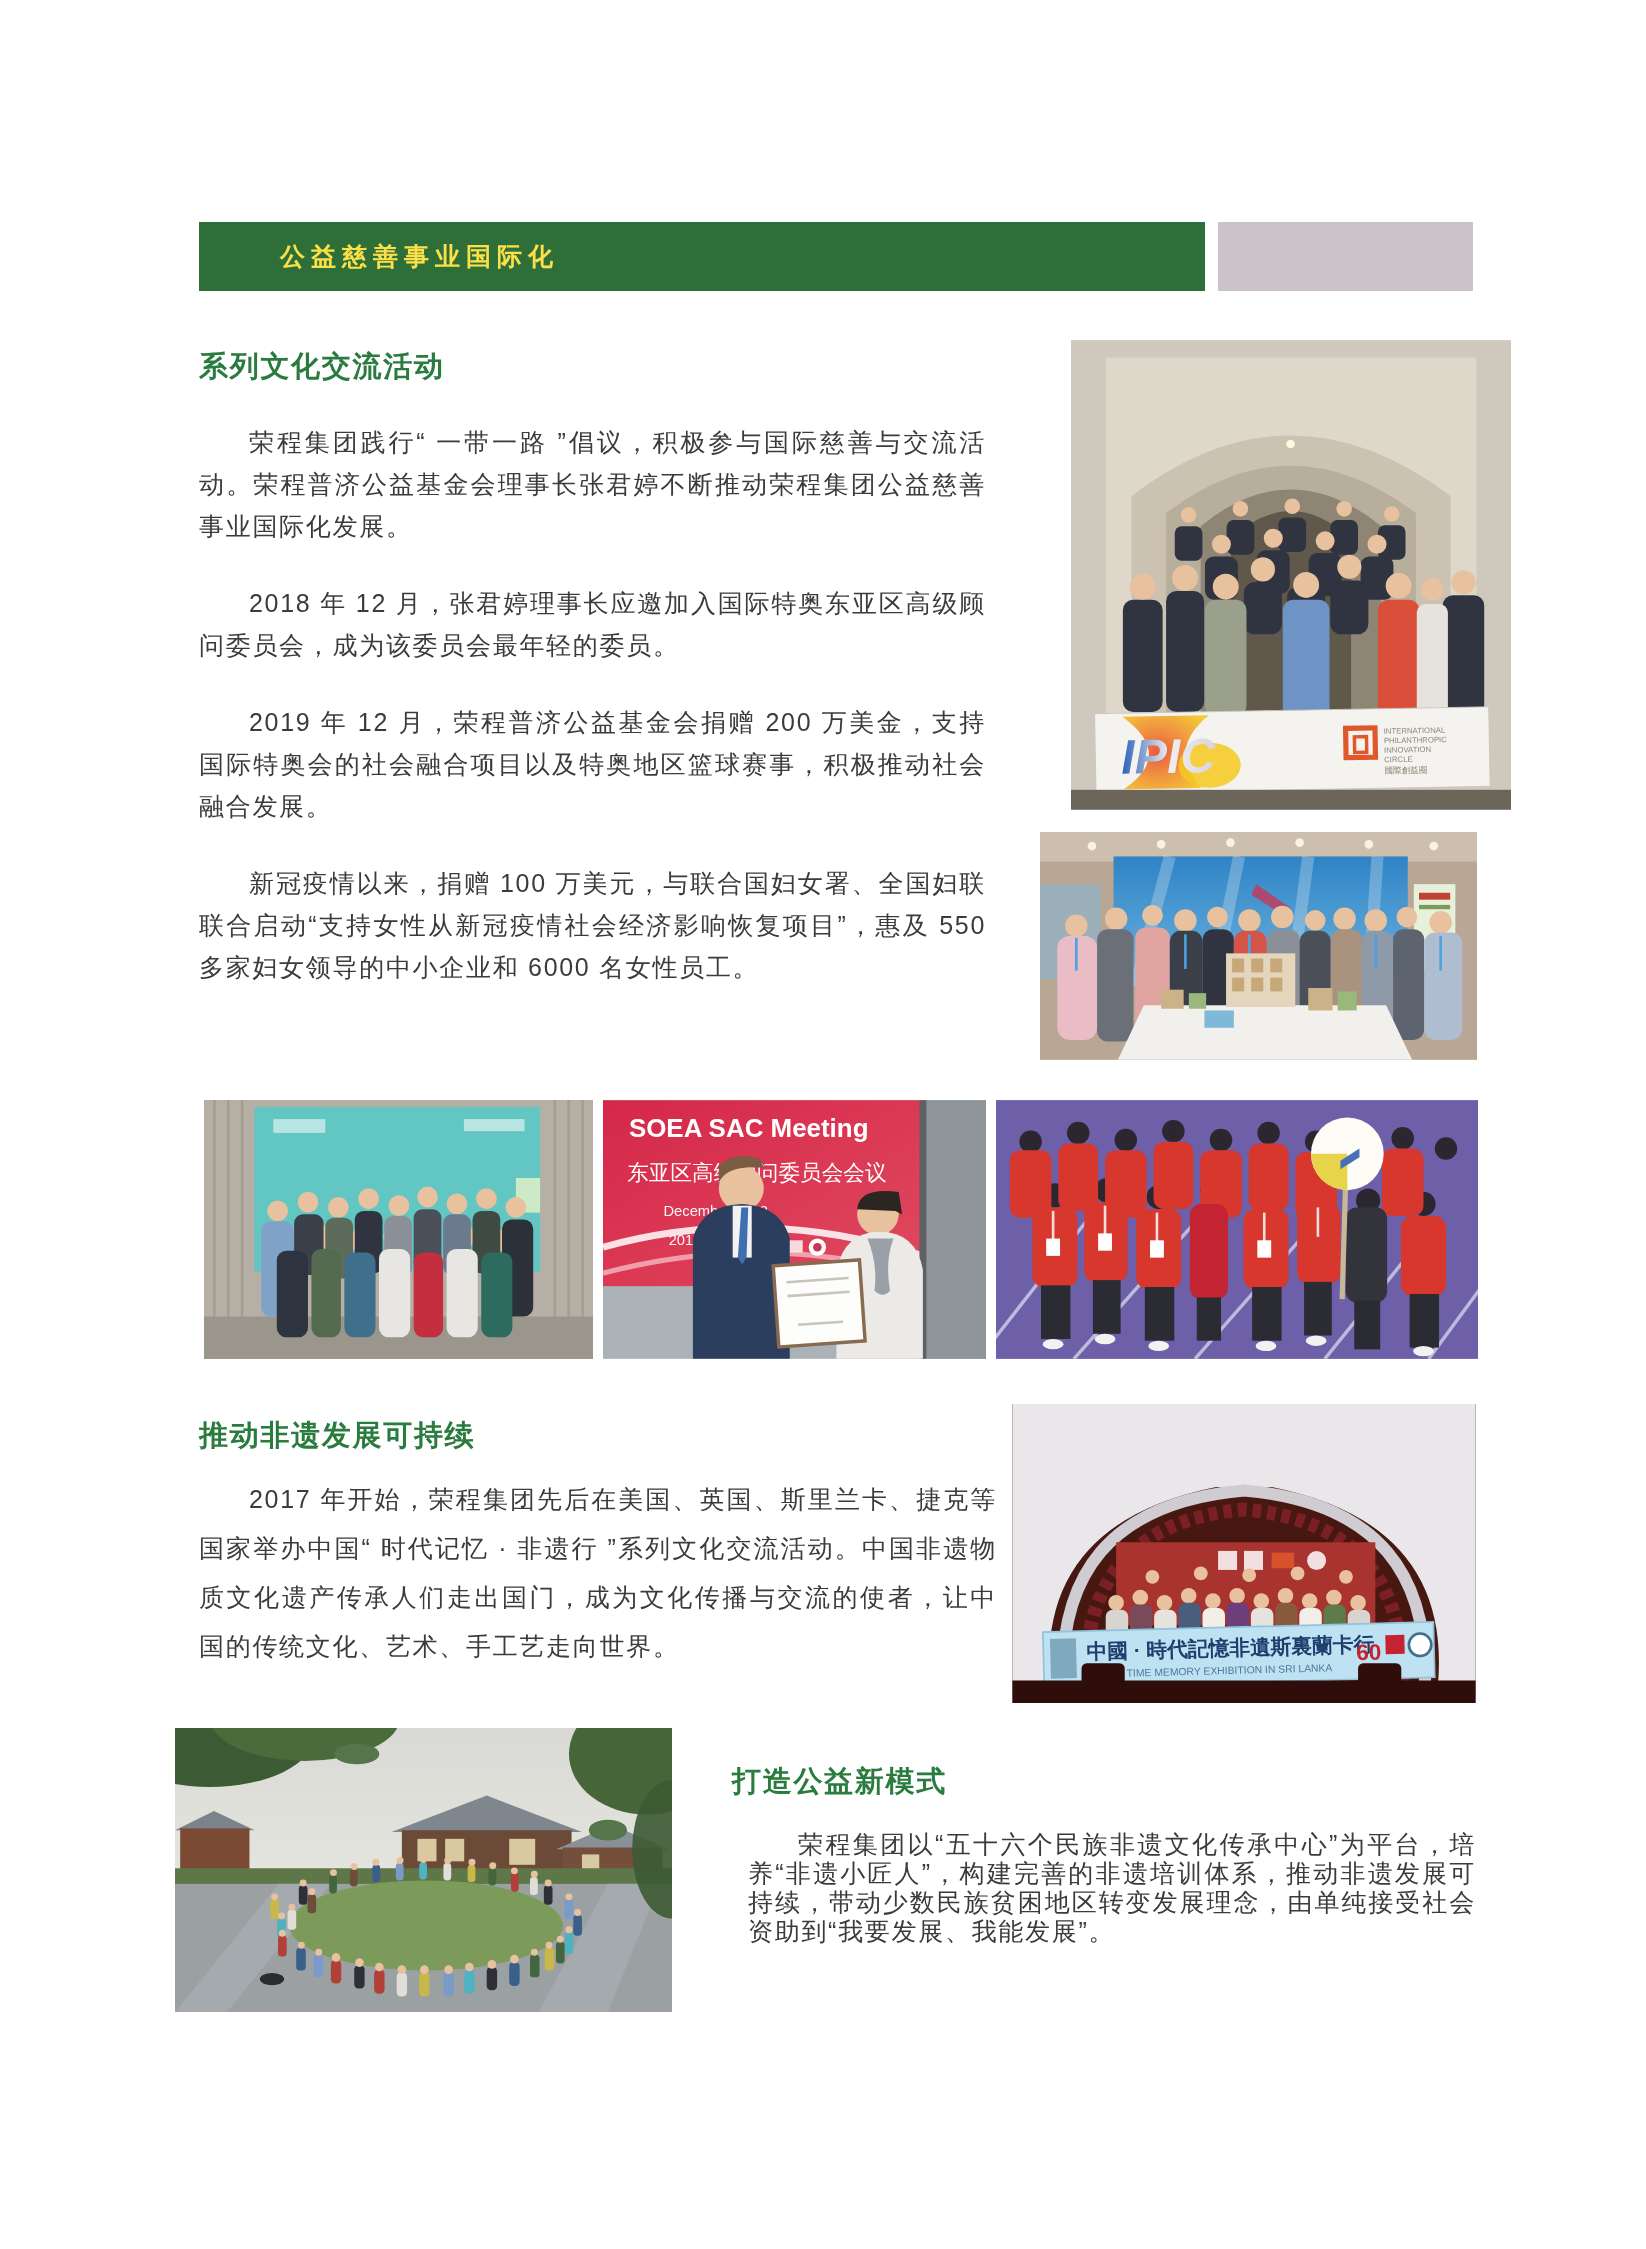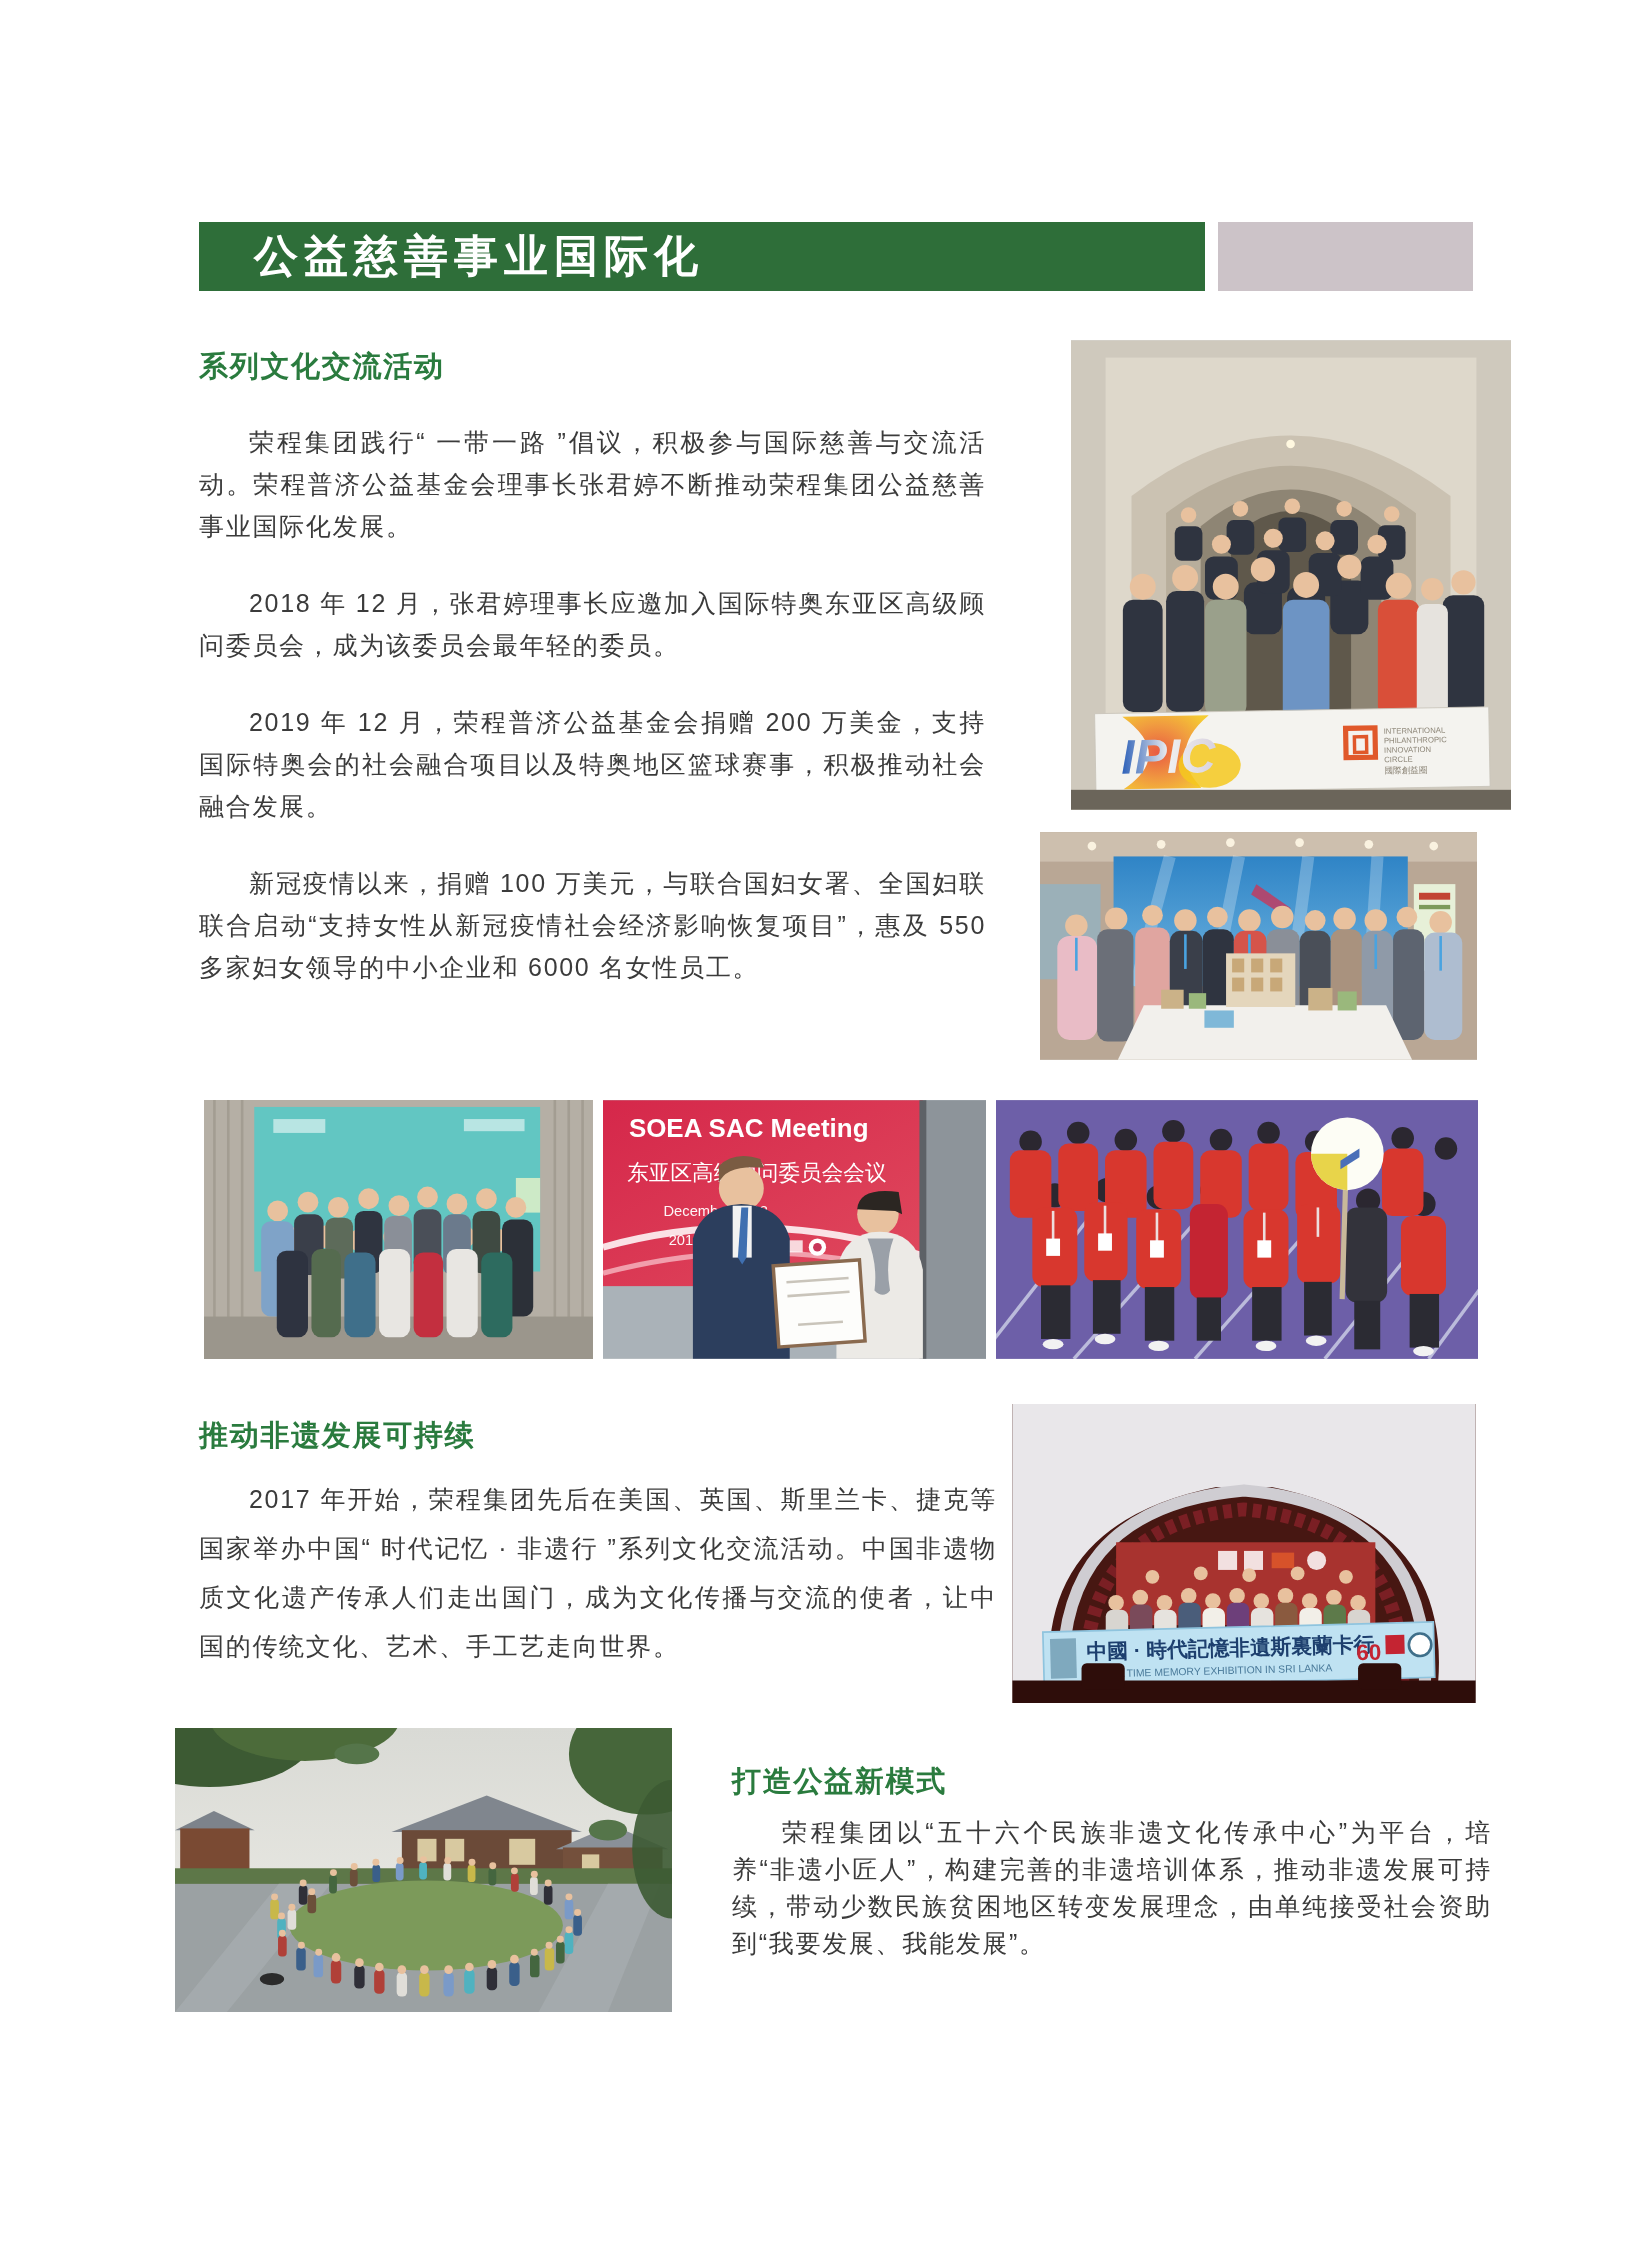--- a/index.html
+++ b/index.html
@@ -1,32 +1,32 @@
 <!DOCTYPE html>
 <html style="font-size:14px"><head>
 <meta charset="utf-8">
 <style>
   html,body{margin:0;padding:0;background:#e9e9e9;}
   .page{position:relative;width:1647px;height:2250px;background:#ffffff;overflow:hidden;
         font-family:"Liberation Sans", sans-serif;}
   .abs{position:absolute;}
 
   
-  .hbar{background:#2e6e39;color:#ffffff;display:flex;align-items:center;
-        font-size:44px;font-weight:bold;letter-spacing:6px;padding-left:55px;box-sizing:border-box;}
+  .hbar{background:#2e6e39;color:#fde047;display:flex;align-items:center;
+        font-size:25px;font-weight:bold;letter-spacing:6px;padding-left:81px;box-sizing:border-box;}
   .grayblk{background:#ccc3c8;}
 
   
   .sec-h{color:#2a7b3e;font-weight:bold;font-size:29px;letter-spacing:1.7px;white-space:nowrap;}
 
   
   .body-txt{font-size:25px;color:#3b3b3b;text-align:justify;letter-spacing:1.7px;}
   .body-txt p{margin:0 11px 35px 0;line-height:42px;text-indent:2em;}
   .lh41 p{line-height:49px;margin:0;}
-  .lh49 p{line-height:37px;margin:0;}
+  .lh49 p{line-height:29px;margin:16px;}
 
   .photo{overflow:hidden;background:#ddd;}
   .photo svg{display:block;width:100%;height:100%;}
 </style>
 </head>
 <body>
 
 <div class="page">
 
   <div class="abs hbar" style="left:199px;top:222px;width:1006px;height:69px;">

